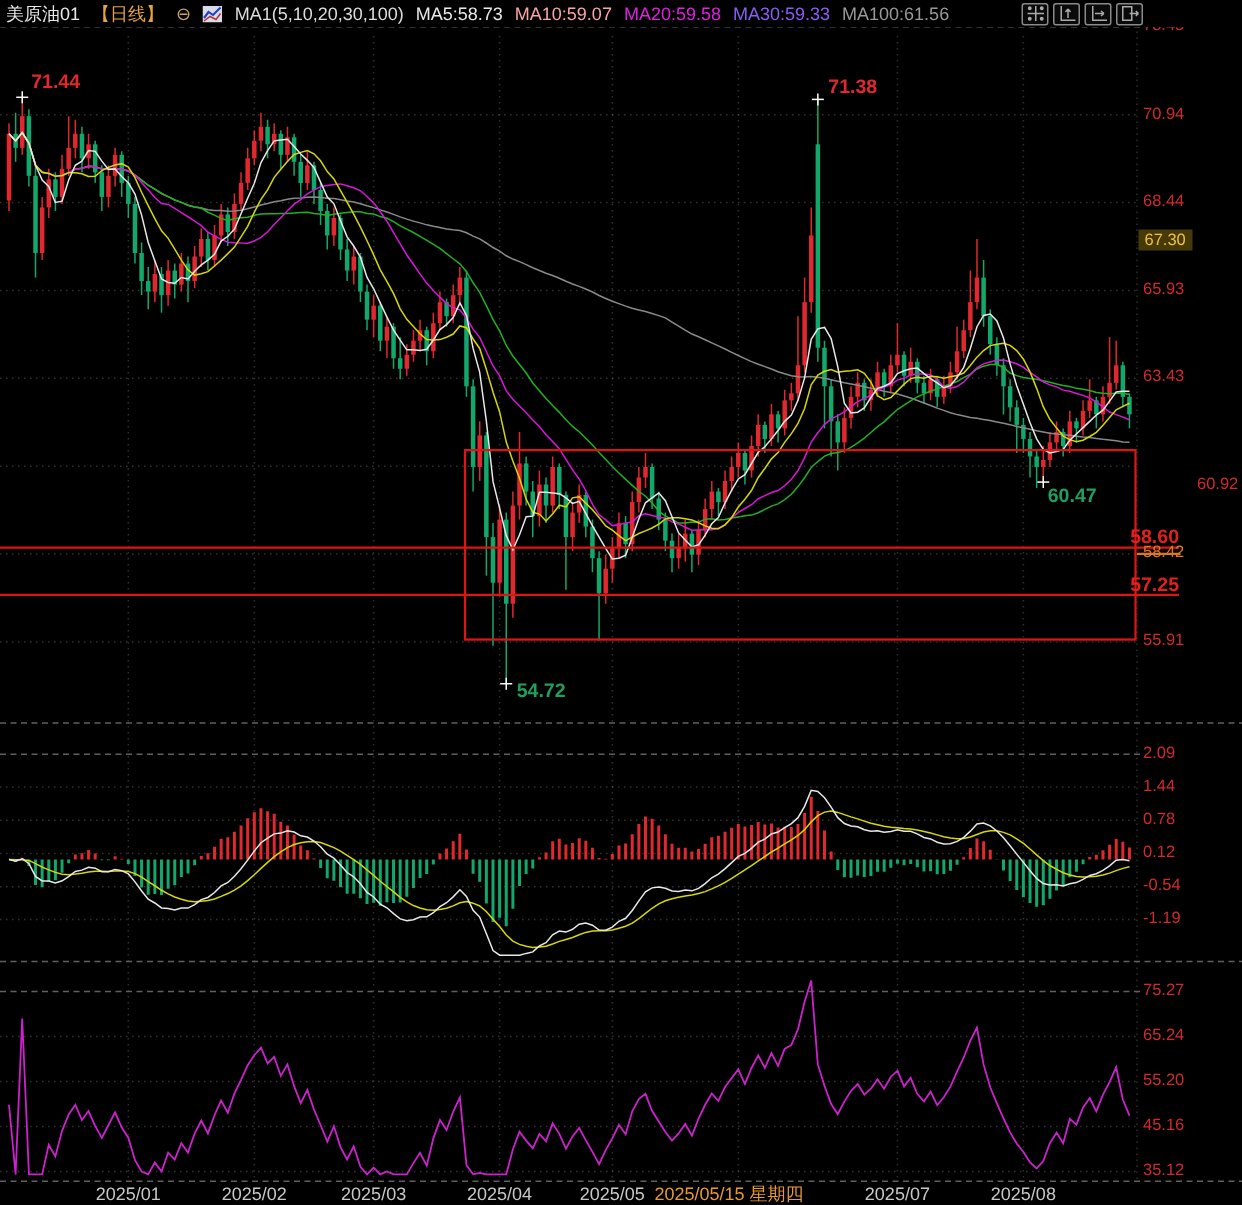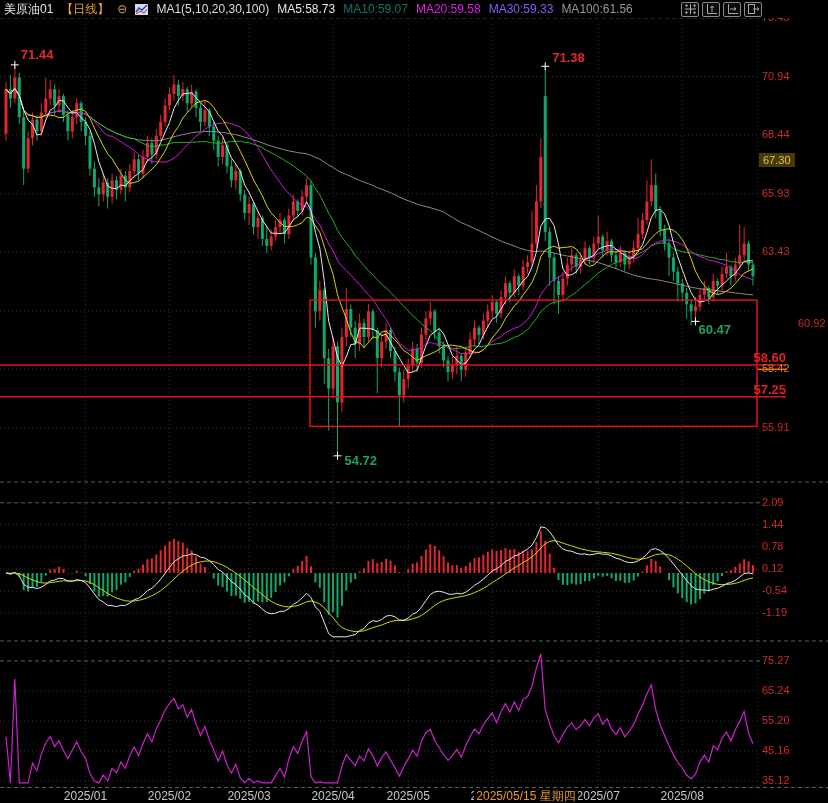--- a/index.html
+++ b/index.html
@@ -15,21 +15,21 @@
         display:flex;align-items:center;justify-content:center;padding:0;cursor:pointer;}
   .subhdr{position:absolute;left:4px;font-size:12px;display:flex;gap:12px;z-index:22;}
   .tick{position:absolute;font-size:11px;color:#cf2b2b;z-index:20;}
   .tick.orange{color:#e07820;}
   .pricebox{position:absolute;left:759px;font-size:11px;color:#f0c040;background:#453a08;
             padding:1px 4px;z-index:21;}
   .hline-lbl{position:absolute;left:700px;width:86px;text-align:right;font-weight:bold;
              font-size:13px;color:#e02020;z-index:20;}
   .datelbl{position:absolute;top:789px;width:70px;text-align:center;font-size:12px;color:#c8c8c8;z-index:20;}
   .datecross{position:absolute;top:788px;left:434px;width:104px;height:15px;background:#000;
-             color:#e89a2e;font-size:12px;text-align:center;z-index:25;margin-left:40px;}
+             color:#e89a2e;font-size:12px;text-align:center;z-index:25;}
   .watermark{position:absolute;right:2px;bottom:6px;font-size:44px;letter-spacing:2px;
              color:#e6e6e6;opacity:.92;z-index:30;line-height:1;}
   svg#chart{position:absolute;left:0;top:0;z-index:10;}
 </style>
 </head>
 <body>
 
 <div class="stage">
 
   <svg id="chart" width="828" height="803">
@@ -620,21 +620,21 @@
     <span class="sym">美原油01</span>
     <span class="per">【日线】</span>
     <span class="minus">⊖</span>
     <svg width="13" height="11">
       <rect x="0" y="0" width="13" height="11" fill="#d8dce8"></rect>
       <polyline points="1,8 4,4 7,6 12,1" fill="none" stroke="#2040c0" stroke-width="1.4"></polyline>
       <polyline points="1,10 5,7 9,9 12,5" fill="none" stroke="#c03030" stroke-width="1"></polyline>
     </svg>
     <span>MA1(5,10,20,30,100)</span>
     <span style="color: rgb(232, 232, 232);">MA5:58.73</span>
-    <span style="color: #0f766e;">MA10:59.07</span>
+    <span style="color: #fca5a5;">MA10:59.07</span>
     <span style="color: rgb(224, 32, 224);">MA20:59.58</span>
     <span style="color: #8b5cf6;">MA30:59.33</span>
     <span style="color: rgb(153, 153, 153);">MA100:61.56</span>
     <div class="tools">
       <button class="tbtn">
         <svg width="13" height="12" viewBox="0 0 13 12">
             <g stroke="#aaa" fill="none">
           <path d="M6.5,1 V11 M1,6 H12"></path>
               <circle cx="2.5" cy="2.5" r=".8" fill="#aaa"></circle>
               <circle cx="10.5" cy="2.5" r=".8" fill="#aaa"></circle>

